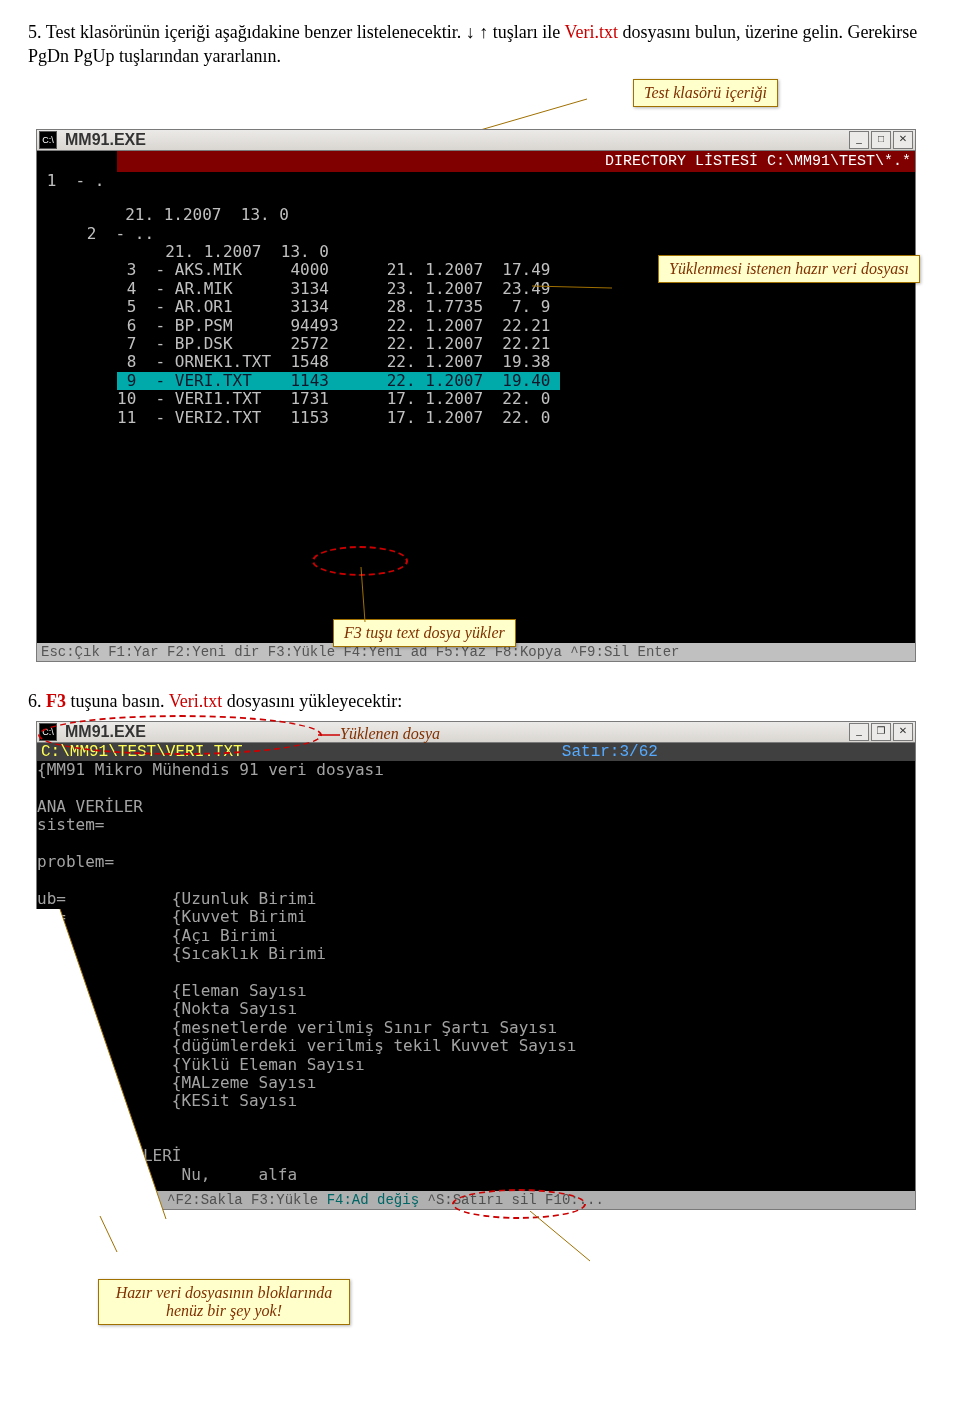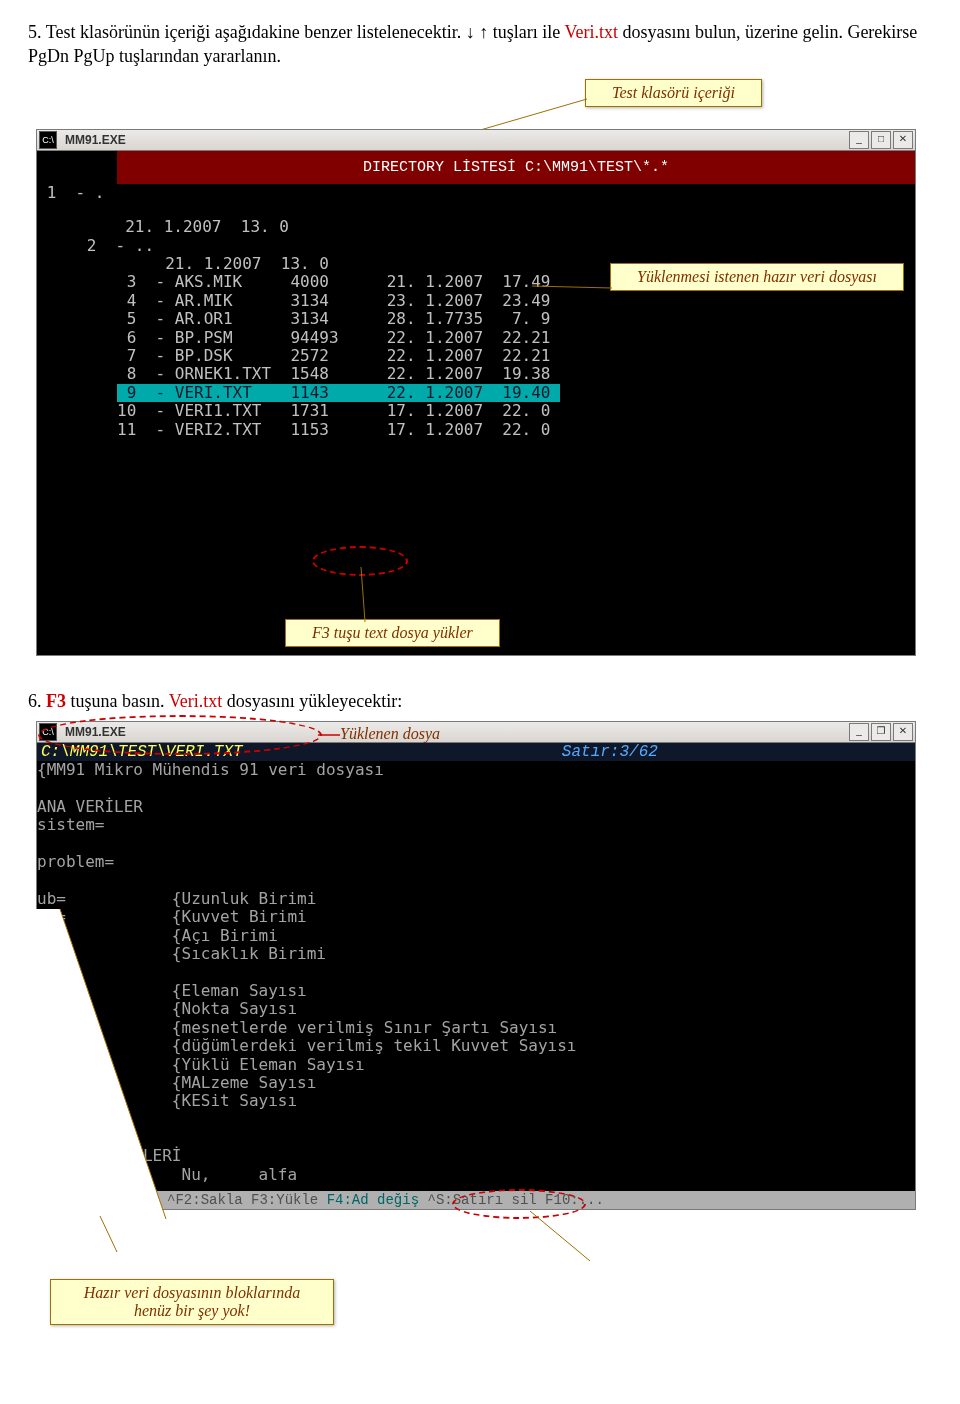--- a/index.html
+++ b/index.html
@@ -13,26 +13,27 @@
   }
   .para { margin: 0 0 8px 8px; line-height: 1.35; }
   .red { color: #cc0000; }
   .redbold { color: #cc0000; font-weight: bold; }
 
   .callout {
     position: absolute;
     background: #ffffcc;
     border: 1px solid #a07000;
     box-shadow: 1px 1px 3px rgba(0,0,0,.3);
-    padding: 4px 26px;
+    padding: 4px 10px;
     font-style: italic;
     font-family: "Times New Roman", serif;
     font-size: 16px;
     color: #803000;
     white-space: nowrap;
+    margin-left: 48px;
   }
 
   
   .term-window {
     background: #eceae8;
     border: 1px solid #7a7a7a;
     position: relative;
     width: 878px;
     margin: 0;
   }
@@ -47,21 +48,21 @@
     color: #333;
   }
   .term-title-icon {
     width: 16px; height: 16px;
     border: 1px solid #555;
     margin: 0 4px 0 2px;
     display: inline-flex;
     align-items: center; justify-content: center;
     font-size: 9px; background:#000; color:#fff;
   }
-  .term-title-text { font-weight: bold; font-size:12px; flex:1; padding-left:4px;}
+  .term-title-text { font-weight: bold; font-size:16px; flex:1; padding-left:4px;}
   .term-btns { display: flex; gap:2px; margin-right:2px; }
   .win-btn {
     width:18px; height:16px;
     border:1px solid #7a7a7a;
     background:#eceae8;
     font-size:10px; line-height:14px; text-align:center;
     color: #333;
   }
 
   .term-body {
@@ -70,22 +71,22 @@
     font-family: "Lucida Console","Courier New",monospace;
     font-size: 16px;
     line-height: 1.15;
     padding: 0;
   }
   .term-body pre { margin:0; white-space:pre; }
 
   .dir-header {
     background: #800000;
     color: #fff;
-    text-align: center;
-    padding: 8px 4px;
+    text-align: right;
+    padding: 2px 4px;
     font-family: "Lucida Console","Courier New",monospace;
     font-size:15px;
     margin-left:80px;
   }
   .dir-row { color:#c0c0c0; }
   .dir-row.sel {
     background: #0aa;
     color: #0f172a;
     display:inline-block;
   }
@@ -101,21 +102,21 @@
   
   .dash-ellipse {
     position: absolute;
     border: 2.5px dashed #cc0000;
     border-radius: 50%;
     pointer-events:none;
   }
 
   .subpage-wrap { position: relative; }
 
-  .teal-row { background:#0f172a; color:#fff; font-family:"Lucida Console","Courier New",monospace; font-size:16px; padding:0 4px;font-style:italic;}
+  .teal-row { background:#404040; color:#fff; font-family:"Lucida Console","Courier New",monospace; font-size:16px; padding:0 4px;}
   .yellow { color:#ffff55; }
   .blue   { color:#55aaff; }
 
   .footer2 {
     background:#b0b0b0;
     color:#505050;
     font-family:"Lucida Console","Courier New",monospace;
     font-size:14px;
     padding:1px 4px;
   }
@@ -157,25 +158,28 @@
 <span class="dir-row"> 5  - AR.OR1      3134      28. 1.7735   7. 9 </span>
 <span class="dir-row"> 6  - BP.PSM      94493     22. 1.2007  22.21 </span>
 <span class="dir-row"> 7  - BP.DSK      2572      22. 1.2007  22.21 </span>
 <span class="dir-row"> 8  - ORNEK1.TXT  1548      22. 1.2007  19.38 </span>
 <span class="dir-row sel"> 9  - VERI.TXT    1143      22. 1.2007  19.40 </span>
 <span class="dir-row">10  - VERI1.TXT   1731      17. 1.2007  22. 0 </span>
 <span class="dir-row">11  - VERI2.TXT   1153      17. 1.2007  22. 0 </span>
 </dir></span></dir></span></pre>
       <div style="height:200px;"></div>
     </div>
+    <div class="term-footer">
+      <span id="term1-footer-text">Esc:Çık F1:Yar F2:Yeni dir F3:Yükle F4:Yeni ad F5:Yaz F8:Kopya ^F9:Sil Enter</span>
+    </div>
   </div>
 
   <div class="dash-ellipse" style="left:292px; top:467px; width:92px; height:26px;"></div>
 
-  <div class="callout" style="left:590px; top:184px;">
+  <div class="callout" style="left:590px; top:176px;">
     <span>Yüklenmesi istenen hazır veri dosyası</span>
   </div>
   <svg style="position:absolute; left:512px; top:205px; width:80px; height:14px; pointer-events:none;">
     <line x1="80" y1="4" x2="0" y2="2" stroke="#a07000" stroke-width="1"></line>
   </svg>
 
   <div class="callout" style="left:265px; top:540px;">
     <span>F3 tuşu text dosya yükler</span>
   </div>
   <svg style="position:absolute; left:333px; top:488px; width:30px; height:55px; pointer-events:none;">

